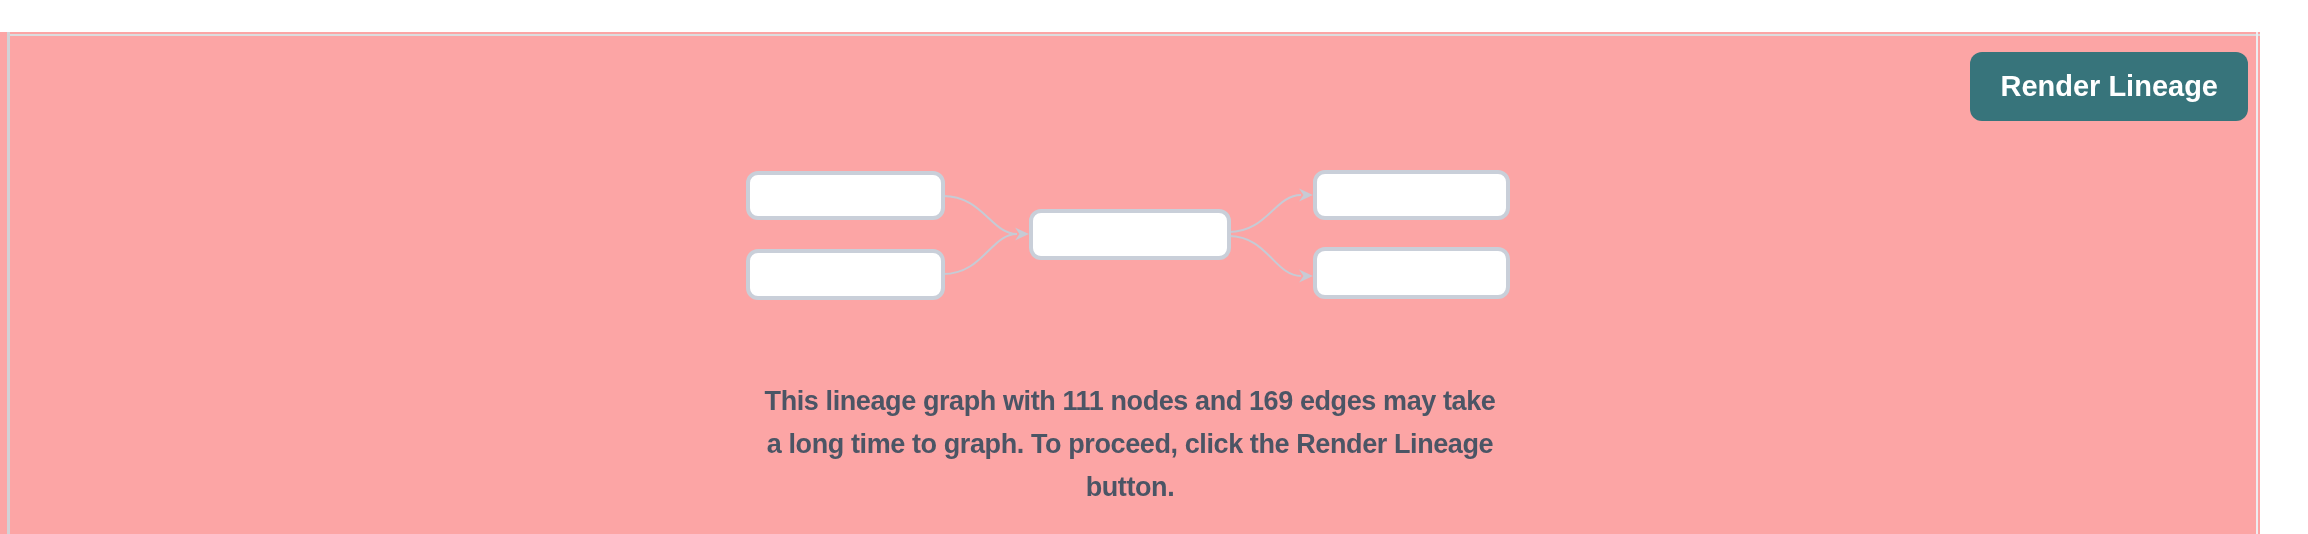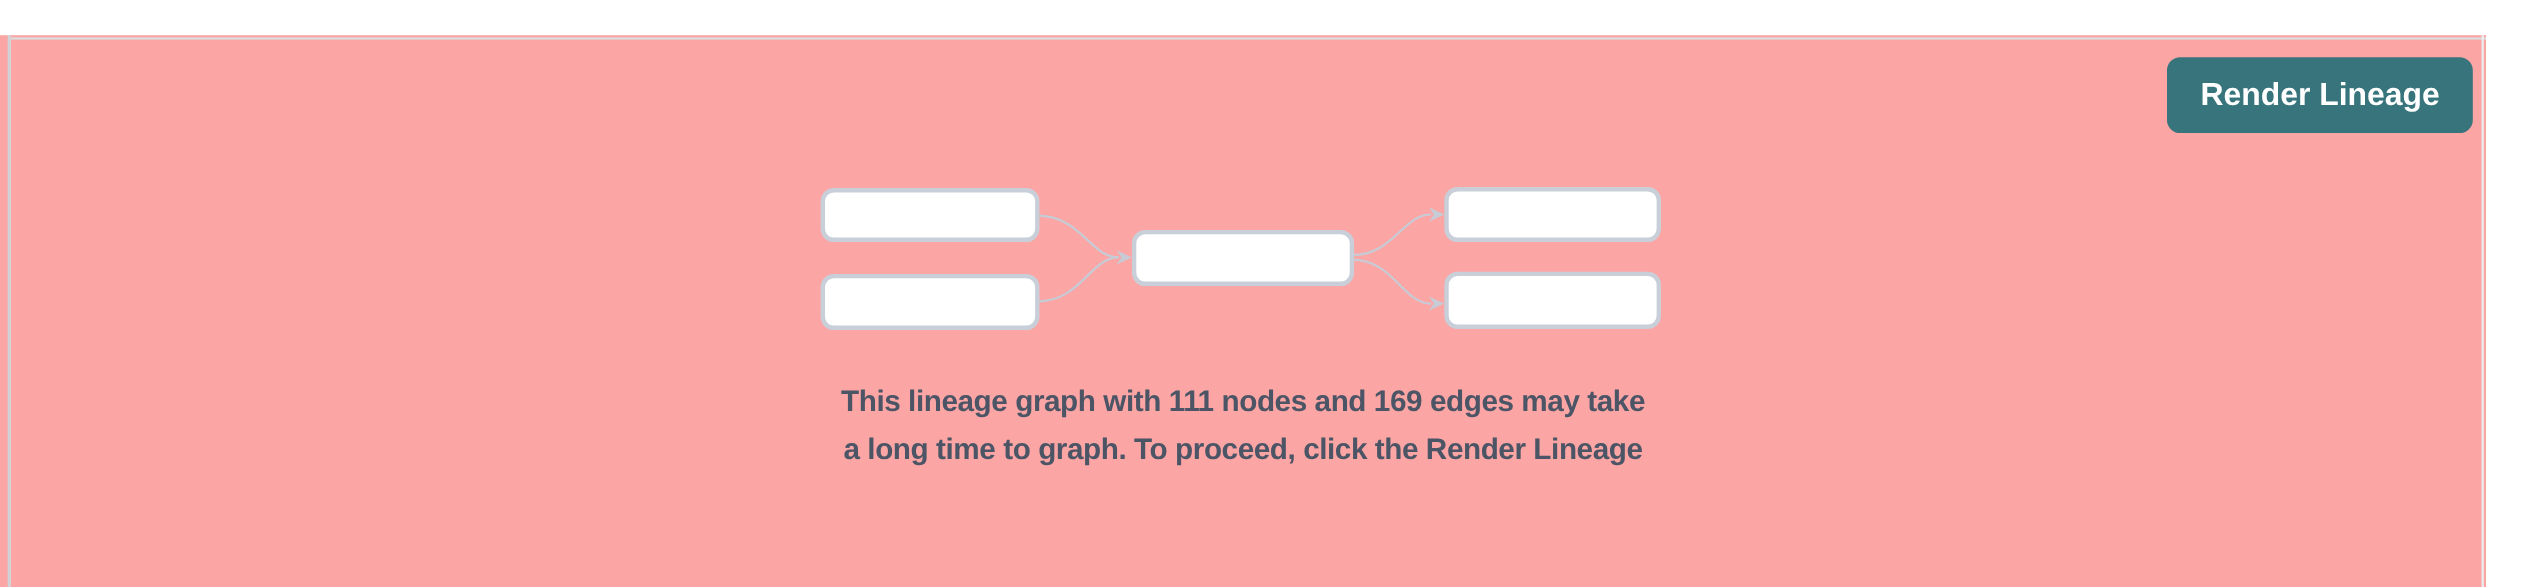--- a/index.html
+++ b/index.html
@@ -33,21 +33,21 @@
     background: #37747b; color: #ffffff;
     border: none; border-radius: 12px;
     font-family: "Liberation Sans", sans-serif;
     font-size: 29px; font-weight: 700;
     cursor: pointer;
   }
   .content {
     position: absolute; top: 137px; left: 50%;
     transform: translateX(-50%);
     display: flex; flex-direction: column; align-items: center;
-    gap: 40px;
+    gap: 76px;
   }
   .graphic { display: block; }
   .edge { fill: none; stroke-width: 2; }
   .node { stroke-width: 4; }
   .message {
     text-align: center;
     font-size: 27px; font-weight: 700;
     line-height: 43px; letter-spacing: -0.4px;
     color: #4b5565;
     white-space: nowrap;
@@ -80,16 +80,17 @@
       <rect class="node" x="3" y="4" width="195" height="45" rx="10" fill="#ffffff" stroke="#c9cfd9"></rect>
       <rect class="node" x="3" y="82" width="195" height="47" rx="10" fill="#ffffff" stroke="#c9cfd9"></rect>
       <rect class="node" x="286" y="42" width="198" height="47" rx="10" fill="#ffffff" stroke="#c9cfd9"></rect>
       <rect class="node" x="570" y="3" width="193" height="46" rx="10" fill="#ffffff" stroke="#c9cfd9"></rect>
       <rect class="node" x="570" y="80" width="193" height="48" rx="10" fill="#ffffff" stroke="#c9cfd9"></rect>
     </svg>
 
     <div class="message">
       <div>This lineage graph with 111 nodes and 169 edges may take</div>
       <div>a long time to graph. To proceed, click the Render Lineage</div>
+      <div>button.</div>
     </div>
 
   </div>
 </div>
 
 </body></html>

